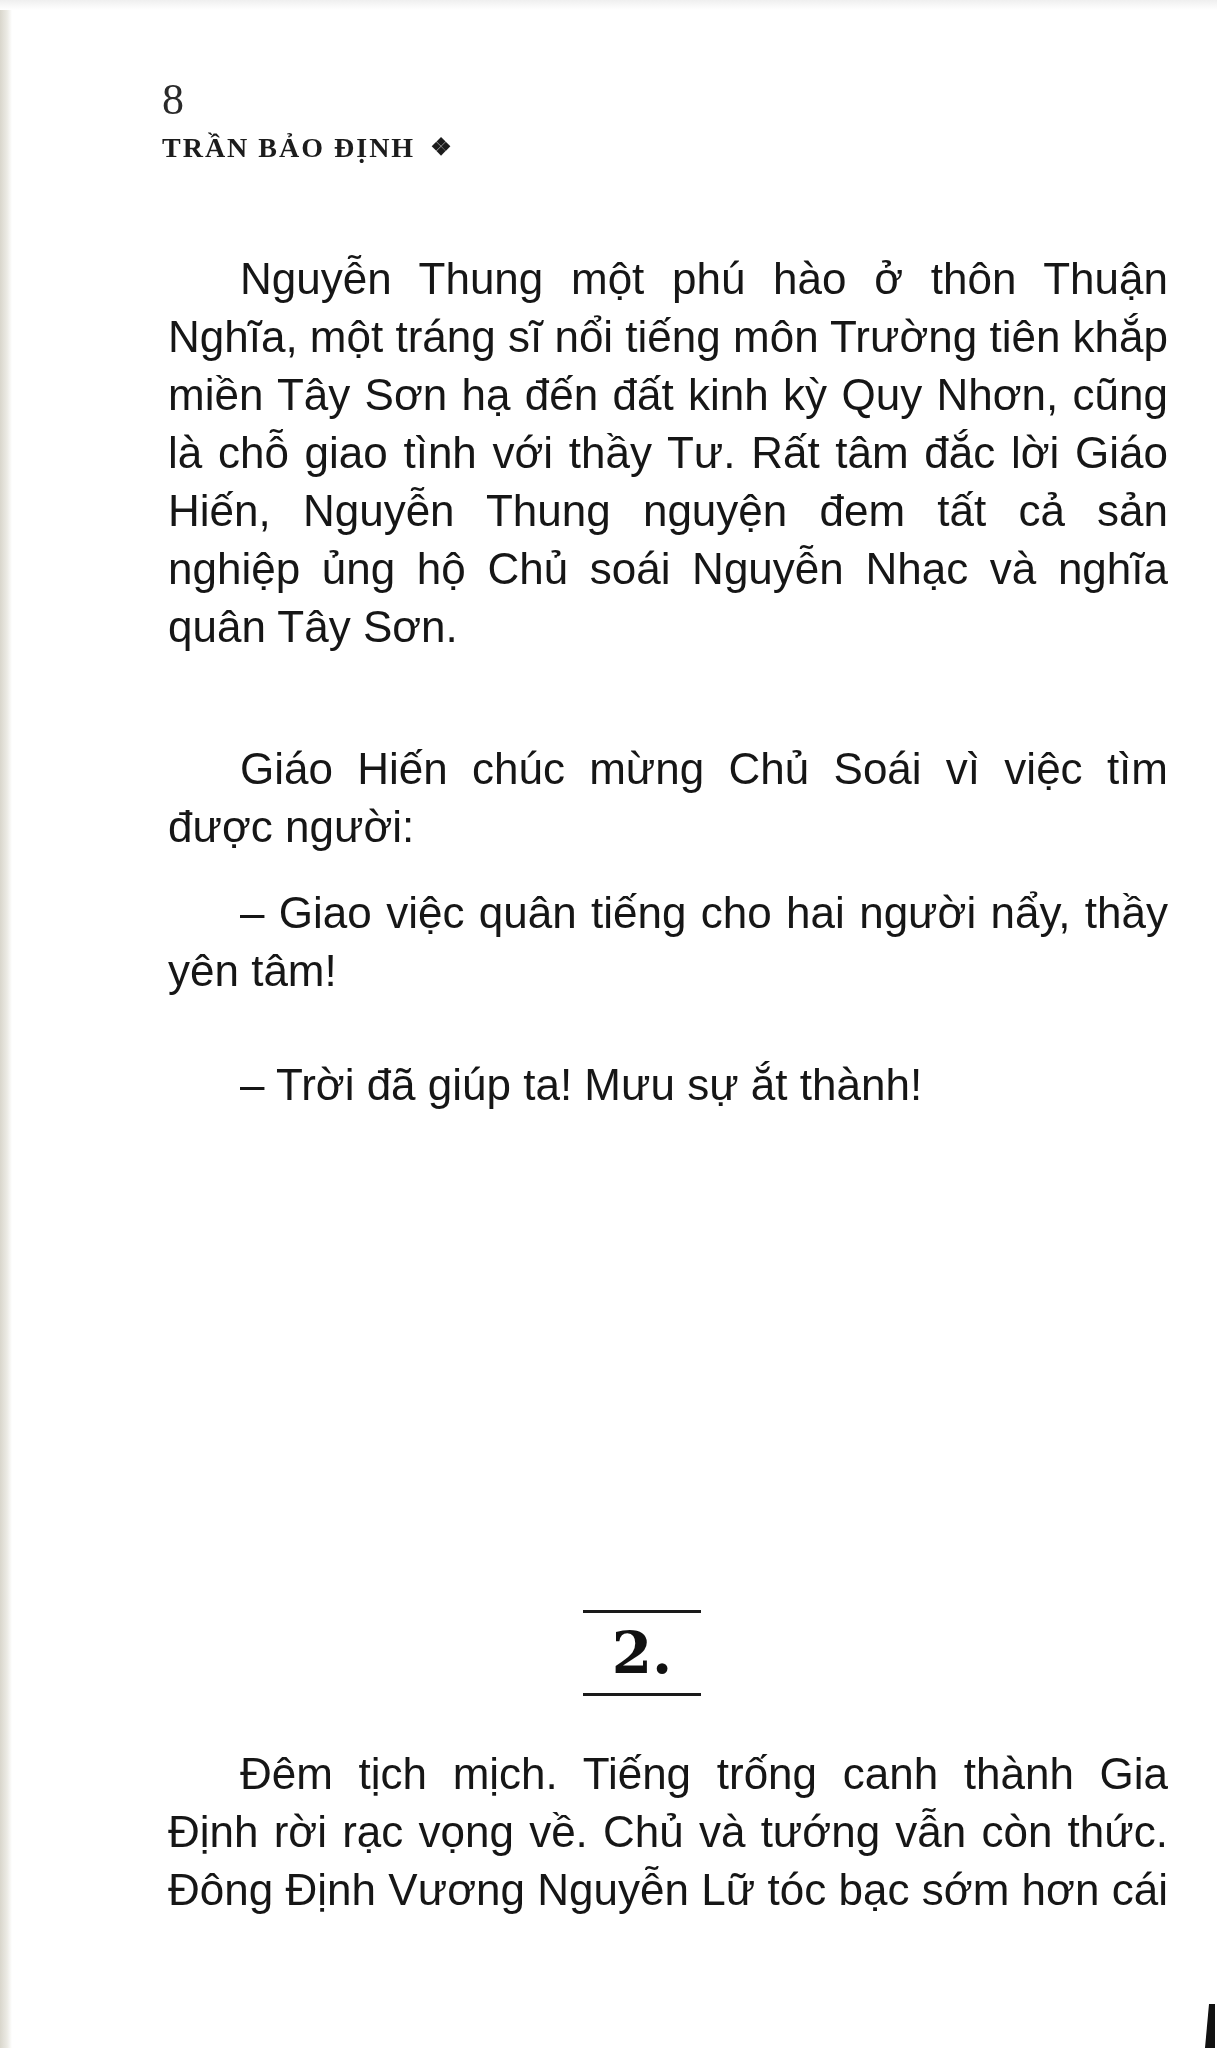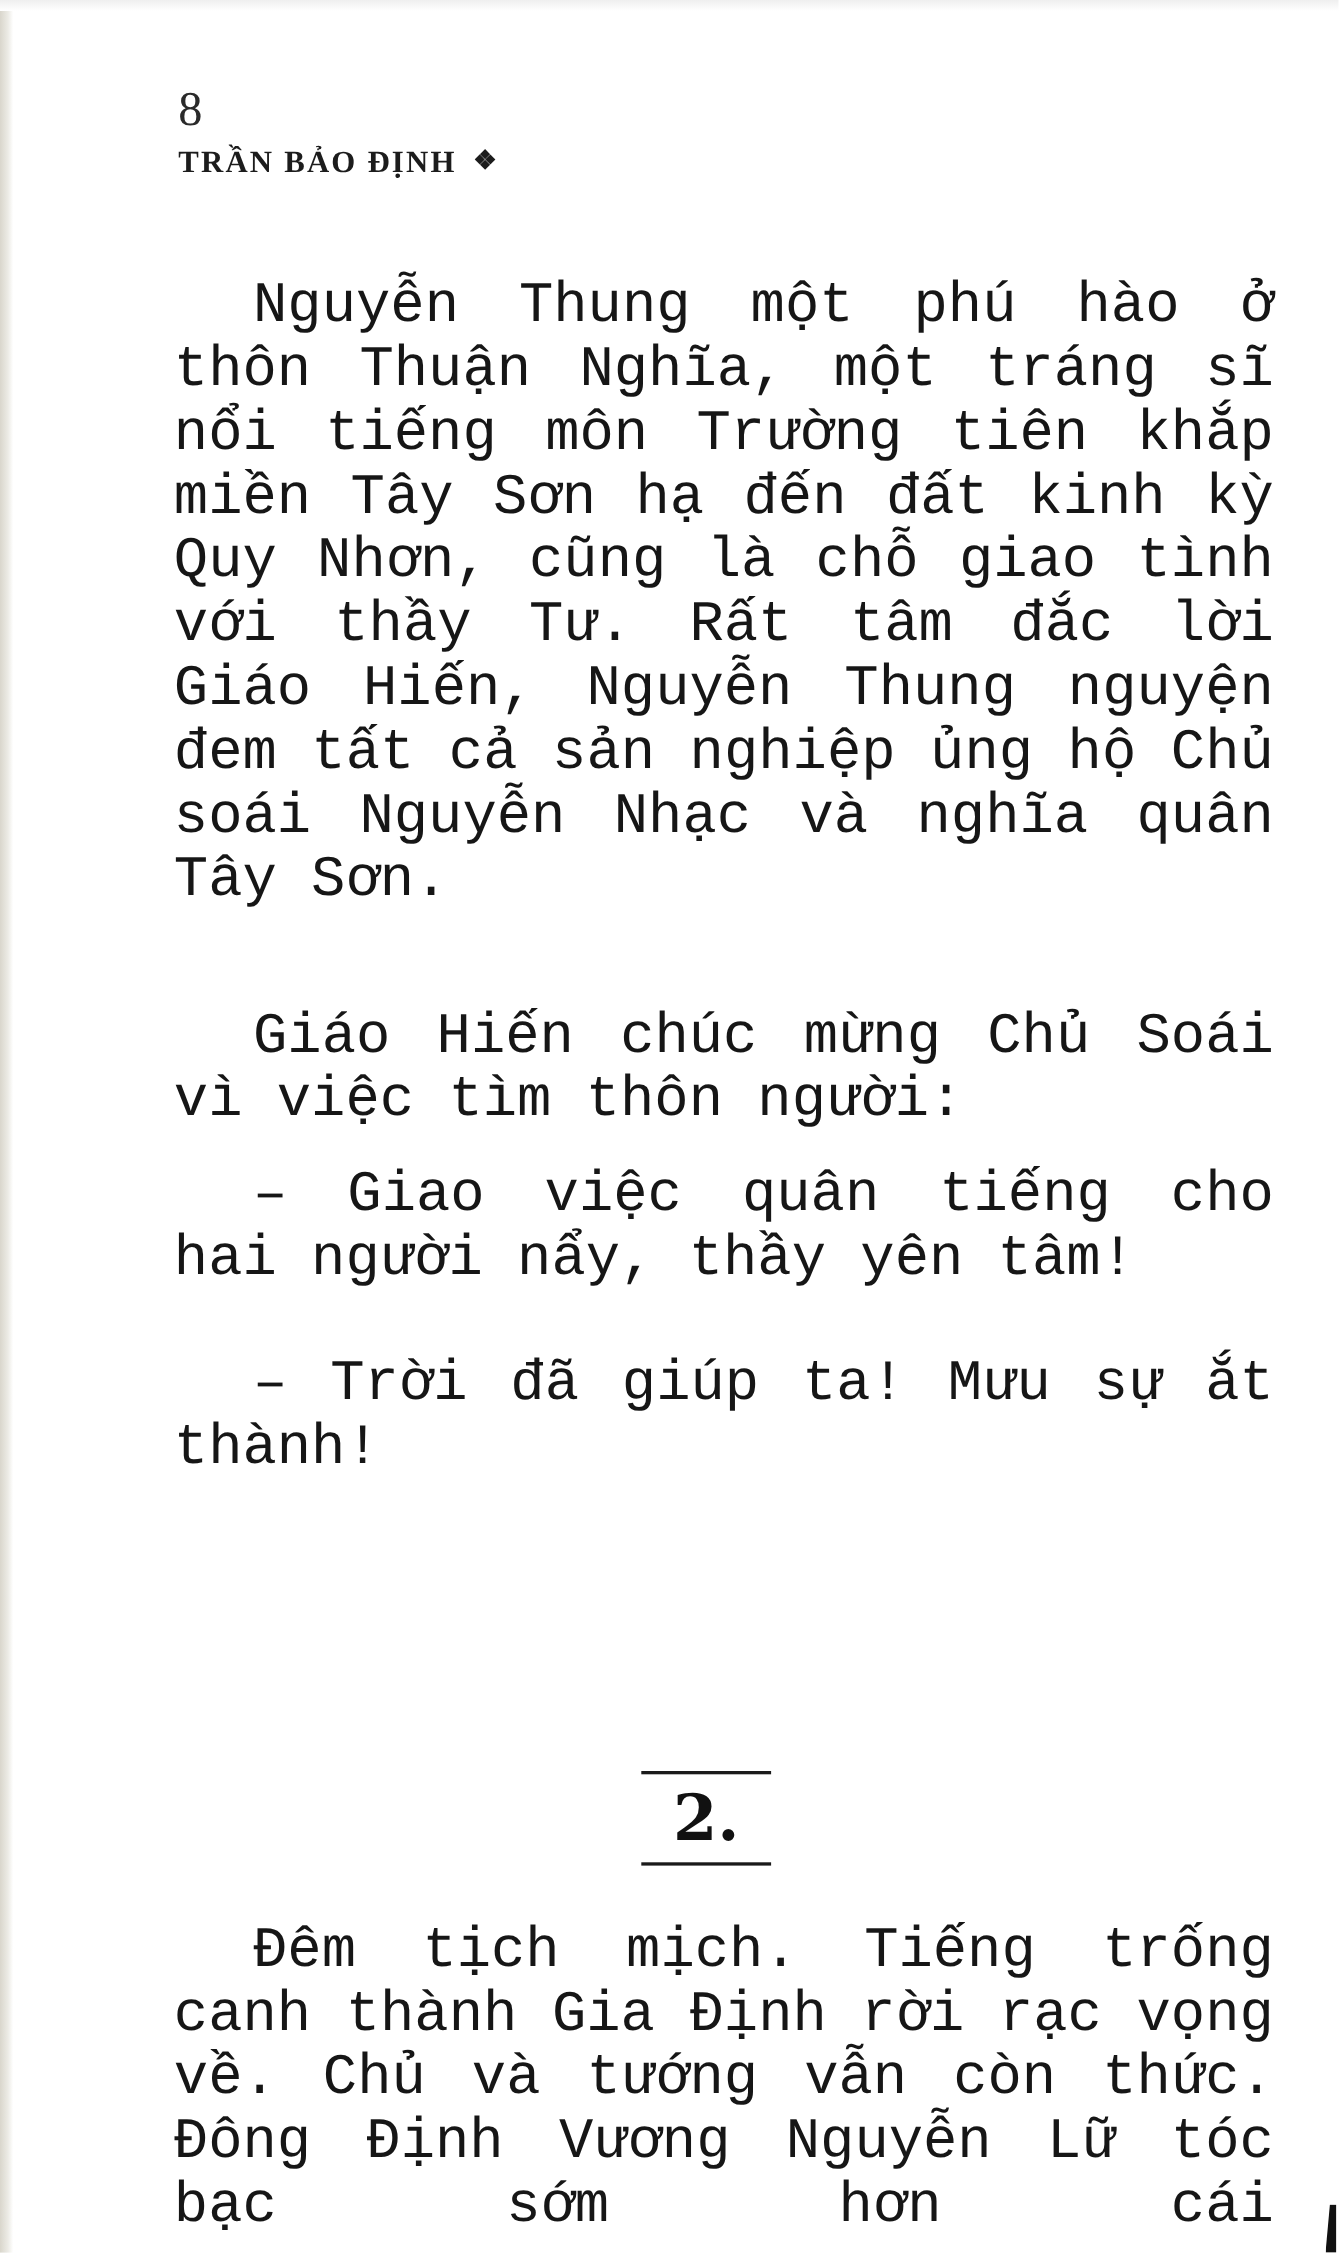--- a/index.html
+++ b/index.html
@@ -26,23 +26,23 @@
   .running-head {
     position: absolute; left: 162px; top: 134px;
     font-family: "Liberation Serif", serif;
     font-size: 28px; letter-spacing: 2px; color: #1c1c1c; line-height: 1;
     white-space: nowrap;
     font-weight: bold;
   }
   .running-head .ornament { font-size: 24px; margin-left: 6px; position: relative; top: -2px; }
 
   .text-block {
-    position: absolute; left: 158px; width: 1000px;
-    font-family: Liberation Mono, monospace;
-    font-size: 52px; line-height: 58px;
+    position: absolute; left: 168px; width: 1000px;
+    font-family: Liberation Sans, sans-serif;
+    font-size: 44px; line-height: 58px;
     text-align: justify;
   }
   .para { margin: 0; text-indent: 72px; }
   .para.last-line-left { text-align-last: left; }
   .gap { height: 28px; }
 
   .section-heading {
     position: absolute; left: 583px; top: 1610px; width: 118px;
     text-align: center;
   }
@@ -67,21 +67,21 @@
 <div class="running-head">
   <span>TRẦN BẢO ĐỊNH</span>
   <span class="ornament">❖</span>
 </div>
 
 <div class="text-block" style="top: 250px;">
   <p class="para last-line-left">Nguyễn Thung một phú hào ở thôn Thuận Nghĩa, một tráng sĩ nổi tiếng môn Trường tiên khắp miền Tây Sơn hạ đến đất kinh kỳ Quy Nhơn, cũng là chỗ giao tình với thầy Tư. Rất tâm đắc lời Giáo Hiến, Nguyễn Thung nguyện đem tất cả sản nghiệp ủng hộ Chủ soái Nguyễn Nhạc và nghĩa quân Tây Sơn.</p>
   <div class="gap"></div>
   <div class="gap"></div>
   <div class="gap"></div>
-  <p class="para last-line-left">Giáo Hiến chúc mừng Chủ Soái vì việc tìm thôn người:</p>
+  <p class="para last-line-left">Giáo Hiến chúc mừng Chủ Soái vì việc tìm được người:</p>
   <div class="gap"></div>
   <p class="para last-line-left">– Giao việc quân tiếng cho hai người nẩy, thầy yên tâm!</p>
   <div class="gap"></div>
   <div class="gap"></div>
   <p class="para last-line-left">– Trời đã giúp ta! Mưu sự ắt thành!</p>
 </div>
 
 <div class="section-heading">
   <div class="rule"></div>
   <div class="section-number">2.</div>

